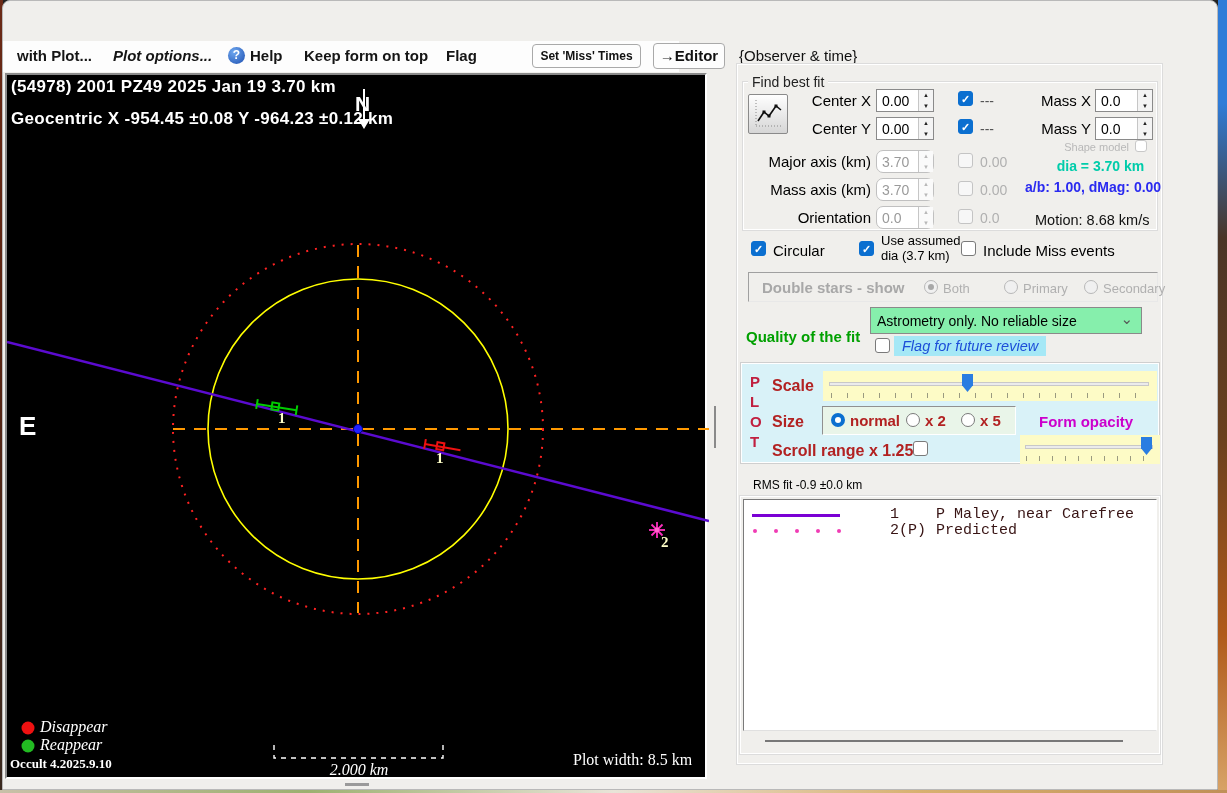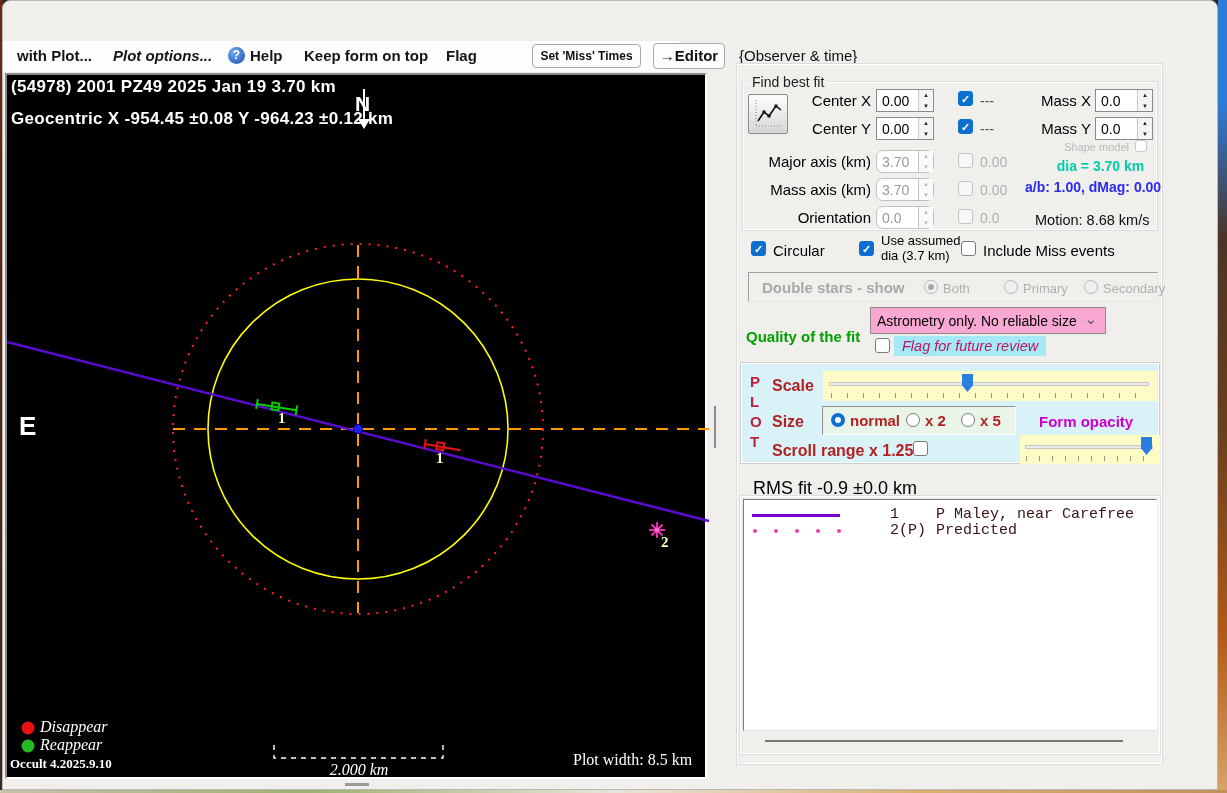--- a/index.html
+++ b/index.html
@@ -255,26 +255,26 @@
     <div class="lbl" style="left:13px;top:6px;font-weight:bold;color:#a8a8a8;">Double stars - show</div>
     <div class="radio dis sel-gray" style="left:175px;top:7px;"></div>
     <div class="lbl" style="left:194px;top:8px;font-size:13px;color:#b0b0b0;">Both</div>
     <div class="radio dis" style="left:255px;top:7px;"></div>
     <div class="lbl" style="left:274px;top:8px;font-size:13px;color:#b0b0b0;">Primary</div>
     <div class="radio dis" style="left:335px;top:7px;"></div>
     <div class="lbl" style="left:354px;top:8px;font-size:13px;color:#b0b0b0;">Secondary</div>
   </div>
 
   <div class="lbl" style="left:743px;top:327px;font-weight:bold;color:#00a000;">Quality of the fit</div>
-  <div class="abs" style="left:867px;top:306px;width:236px;height:27px;background:#f9a8d4;border:1px solid #8a8a8a;">
+  <div class="abs" style="left:867px;top:306px;width:272px;height:27px;background:#86efac;border:1px solid #8a8a8a;">
     <div class="lbl" style="left:6px;top:5px;font-size:14px;">Astrometry only. No reliable size</div>
     <div class="abs" style="right:8px;top:2px;font-size:15px;color:#555;">⌄</div>
   </div>
   <div class="cb" style="left:872px;top:337px;"></div>
-  <div class="abs" style="left:891px;top:335px;background:#a5e8f6;padding:2px 8px;font-size:14.5px;font-style:italic;color:#be185d;white-space:nowrap;">Flag for future review</div>
+  <div class="abs" style="left:891px;top:335px;background:#a5e8f6;padding:2px 8px;font-size:14.5px;font-style:italic;color:#1d4ed8;white-space:nowrap;">Flag for future review</div>
 
   <div class="abs" style="left:738px;top:362px;width:418px;height:100px;background:#d9f2f8;border:1px solid #fff;box-shadow:0 0 0 1px #cfcfcf;">
     <div class="lbl" style="left:8px;top:9px;font-weight:bold;color:#c02040;">P</div>
     <div class="lbl" style="left:8px;top:29px;font-weight:bold;color:#c02040;">L</div>
     <div class="lbl" style="left:8px;top:49px;font-weight:bold;color:#c02040;">O</div>
     <div class="lbl" style="left:8px;top:69px;font-weight:bold;color:#c02040;">T</div>
 
     <div class="lbl plot-panel-label" style="left:30px;top:13px;">Scale</div>
     <div class="slider" style="left:81px;top:7px;width:334px;height:30px;">
       <div class="track" style="left:6px;top:11px;width:320px;"></div>
@@ -295,21 +295,21 @@
 
     <div class="lbl plot-panel-label" style="left:30px;top:78px;">Scroll range x 1.25</div>
     <div class="cb" style="left:171px;top:77px;"></div>
     <div class="slider" style="left:278px;top:71px;width:140px;height:29px;">
       <div class="track" style="left:5px;top:10px;width:128px;"></div>
       <div class="thumb" style="left:121px;top:2px;"></div>
       <div class="ticks" style="left:6px;top:21px;width:128px;background:repeating-linear-gradient(90deg,#9a9a80 0 1px,transparent 1px 13px);"></div>
     </div>
   </div>
 
-  <div class="lbl" style="left:750px;top:477px;font-size:18px;">RMS fit -0.9 ±0.0 km</div>
+  <div class="lbl" style="left:750px;top:477px;font-size:12px;">RMS fit -0.9 ±0.0 km</div>
   <div class="abs groupbox" style="left:736px;top:494px;width:422px;height:260px;"></div>
   <div class="abs" id="listbox">
     <div class="abs" style="left:8px;top:14px;width:88px;height:3px;background:#7a00d4;"></div>
     <div class="abs mono" style="left:146px;top:6px;">1</div>
     <div class="abs mono" style="left:192px;top:6px;">P Maley, near Carefree</div>
     <svg class="abs" style="left:8px;top:28px;" width="92" height="7">
       <circle cx="3" cy="3" r="2" fill="#f03cb4"></circle>
         <circle cx="24" cy="3" r="2" fill="#f03cb4"></circle>
       <circle cx="45" cy="3" r="2" fill="#f03cb4"></circle>
         <circle cx="66" cy="3" r="2" fill="#f03cb4"></circle>

